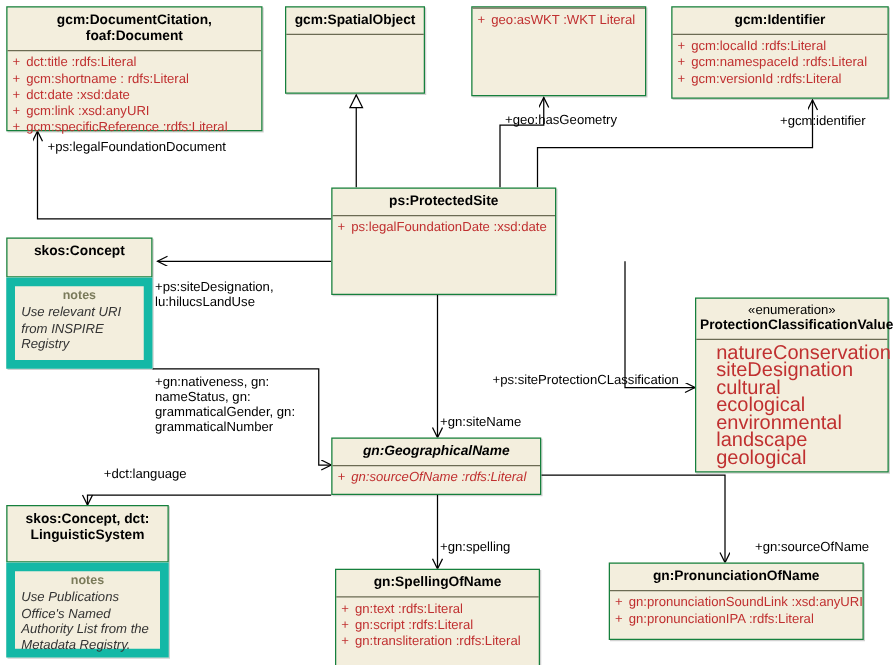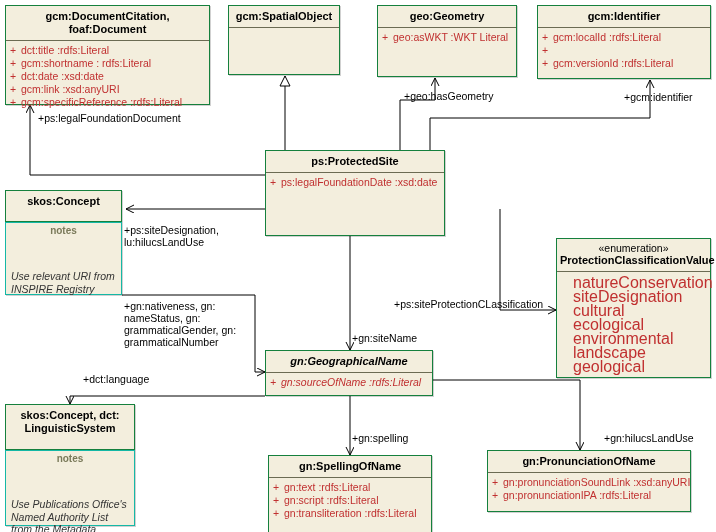--- a/index.html
+++ b/index.html
@@ -74,39 +74,38 @@
   .stereo {
     text-align: center;
     font-size: 10.5px;
     color: #000000;
     line-height: 12px;
     padding-top: 3px;
   }
   .note-box {
     position: absolute;
     background: #f3eedd;
-    border: 1px solid #14b8a6;
+    border: 7px solid #14b8a6;
     box-sizing: border-box;
     box-shadow: 1px 1px 0 rgba(0,0,0,0.18);
   }
   .note-title {
     text-align: center;
     font-size: 10px;
     font-weight: bold;
     color: #7a7a5a;
     padding-top: 2px;
     line-height: 12px;
   }
   .note-text {
     font-size: 10.5px;
     font-style: italic;
     color: #333333;
     padding: 1px 4px 2px 5px;
     line-height: 12.5px;
-    margin-top: 32px;
   }
   .edge-label {
     position: absolute;
     font-size: 10.5px;
     color: #000000;
     line-height: 12px;
     white-space: pre;
   }
 </style>
 </head>
@@ -176,40 +175,40 @@
     </div>
   </div>
 
   <div class="uml-class" style="left:228px; top:5px; width:112px; height:70px;">
     <div class="uml-header">gcm:SpatialObject</div>
     <div class="uml-sep"></div>
     <div class="uml-body" style="height:32px;"></div>
   </div>
 
   <div class="uml-class" style="left:377px; top:5px; width:140px; height:72px;">
-    <div class="uml-header">geo:Geometry</div>
     <div class="uml-sep"></div>
     <div class="uml-body">
       <div class="attr-row">
         <span class="attr-vis">+</span>
         <span class="attr-text">geo:asWKT  :WKT Literal</span>
       </div>
     </div>
   </div>
 
   <div class="uml-class" style="left:537px; top:5px; width:174px; height:74px;">
     <div class="uml-header">gcm:Identifier</div>
     <div class="uml-sep"></div>
     <div class="uml-body">
       <div class="attr-row">
         <span class="attr-vis">+</span>
         <span class="attr-text">gcm:localId  :rdfs:Literal</span>
       </div>
       <div class="attr-row">
         <span class="attr-vis">+</span>
+        <span class="attr-text">gcm:namespaceId  :rdfs:Literal</span>
       </div>
       <div class="attr-row">
         <span class="attr-vis">+</span>
         <span class="attr-text">gcm:versionId  :rdfs:Literal</span>
       </div>
     </div>
   </div>
 
   <div class="uml-class" style="left:265px; top:150px; width:180px; height:86px;">
     <div class="uml-header">ps:ProtectedSite</div>
@@ -304,15 +303,15 @@
   <div class="edge-label" style="left:124px; top:224px;">+ps:siteDesignation,
 lu:hilucsLandUse</div>
   <div class="edge-label" style="left:124px; top:300px;">+gn:nativeness, gn:
 nameStatus, gn:
 grammaticalGender, gn:
 grammaticalNumber</div>
   <div class="edge-label" style="left:394px; top:298px;">+ps:siteProtectionCLassification</div>
   <div class="edge-label" style="left:352px; top:332px;">+gn:siteName</div>
   <div class="edge-label" style="left:83px; top:373px;">+dct:language</div>
   <div class="edge-label" style="left:352px; top:432px;">+gn:spelling</div>
-  <div class="edge-label" style="left:604px; top:432px;">+gn:hilucsLandUse</div>
+  <div class="edge-label" style="left:604px; top:432px;">+gn:sourceOfName</div>
 
 </div>
 
 </body></html>

